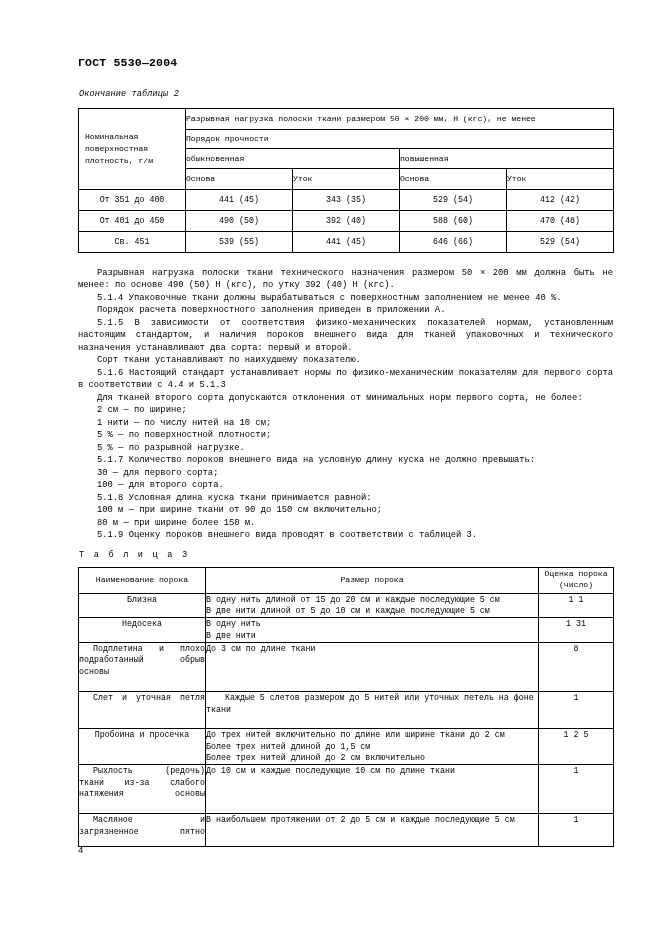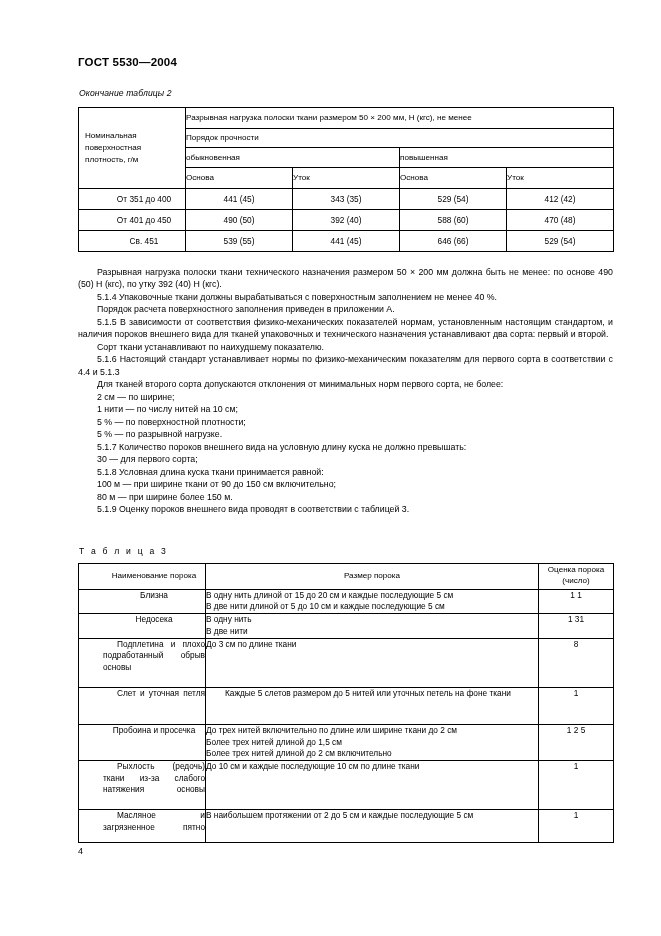--- a/index.html
+++ b/index.html
@@ -14,20 +14,21 @@
     font-family: "Liberation Sans", sans-serif;
     color: #000000;
     -webkit-font-smoothing: antialiased;
   }
   .page {
     position: absolute;
     left: 0; top: 0;
     width: 625px;
     height: 936px;
     overflow: hidden;
+    font-family: Liberation Mono, monospace;
   }
   .content {
     position: absolute;
     left: 78px;
     top: 56px;
     width: 535px;
   }
 
   
   .gost-header {
@@ -57,21 +58,21 @@
   }
   table.doc-table td,
   table.doc-table th {
     border: 0.8px solid #000;
     padding: 0;
     font-weight: normal;
     vertical-align: middle;
   }
   table.doc-table .outer-t { border-top-width: 1.6px; }
   table.doc-table .outer-b { border-bottom-width: 1.6px; margin-top: 48px; }
-  table.doc-table .outer-l { border-left-width: 1.6px; padding-left: 24px; }
+  table.doc-table .outer-l { border-left-width: 1.6px; }
   table.doc-table .outer-r { border-right-width: 1.6px; }
   .hd {
     text-align: left;
     font-size: 8.1px;
     line-height: 1.45;
     padding: 3px 2px;
   }
   .cell-c {
     text-align: center;
     padding: 4px 2px;
@@ -208,27 +209,28 @@
       <p class="indent">5.1.5 В зависимости от соответствия физико-механических показателей нормам, установленным настоящим стандартом, и наличия пороков внешнего вида для тканей упаковочных и технического назначения устанавливают два сорта: первый и второй.</p>
       <p class="indent last-line">Сорт ткани устанавливают по наихудшему показателю.</p>
       <p class="indent">5.1.6 Настоящий стандарт устанавливает нормы по физико-механическим показателям для первого сорта в соответствии с 4.4 и 5.1.3</p>
       <p class="indent last-line">Для тканей второго сорта допускаются отклонения от минимальных норм первого сорта, не более:</p>
       <p class="indent last-line">2 см — по ширине;</p>
       <p class="indent last-line">1 нити — по числу нитей на 10 см;</p>
       <p class="indent last-line">5 % — по поверхностной плотности;</p>
       <p class="indent last-line">5 % — по разрывной нагрузке.</p>
       <p class="indent last-line">5.1.7 Количество пороков внешнего вида на условную длину куска не должно превышать:</p>
       <p class="indent last-line">30 — для первого сорта;</p>
+      <p class="indent last-line">100 — для второго сорта.</p>
       <p class="indent last-line">5.1.8 Условная длина куска ткани принимается равной:</p>
       <p class="indent last-line">100 м — при ширине ткани от 90 до 150 см включительно;</p>
       <p class="indent last-line">80 м — при ширине более 150 м.</p>
       <p class="indent last-line">5.1.9 Оценку пороков внешнего вида проводят в соответствии с таблицей 3.</p>
     </div>
 
-    <div class="table-caption-spaced" style="margin-top:30px;">Т а б л и ц а  3</div>
+    <div class="table-caption-spaced" style="margin-top:8px;">Т а б л и ц а  3</div>
 
     <table class="doc-table" id="table3">
       <colgroup>
         <col style="width:127px">
         <col style="width:333px">
         <col style="width:75px">
       </colgroup>
       <tbody>
         <tr>
           <td class="t3-head outer-t outer-l" style="height:25px;">Наименование порока</td>

